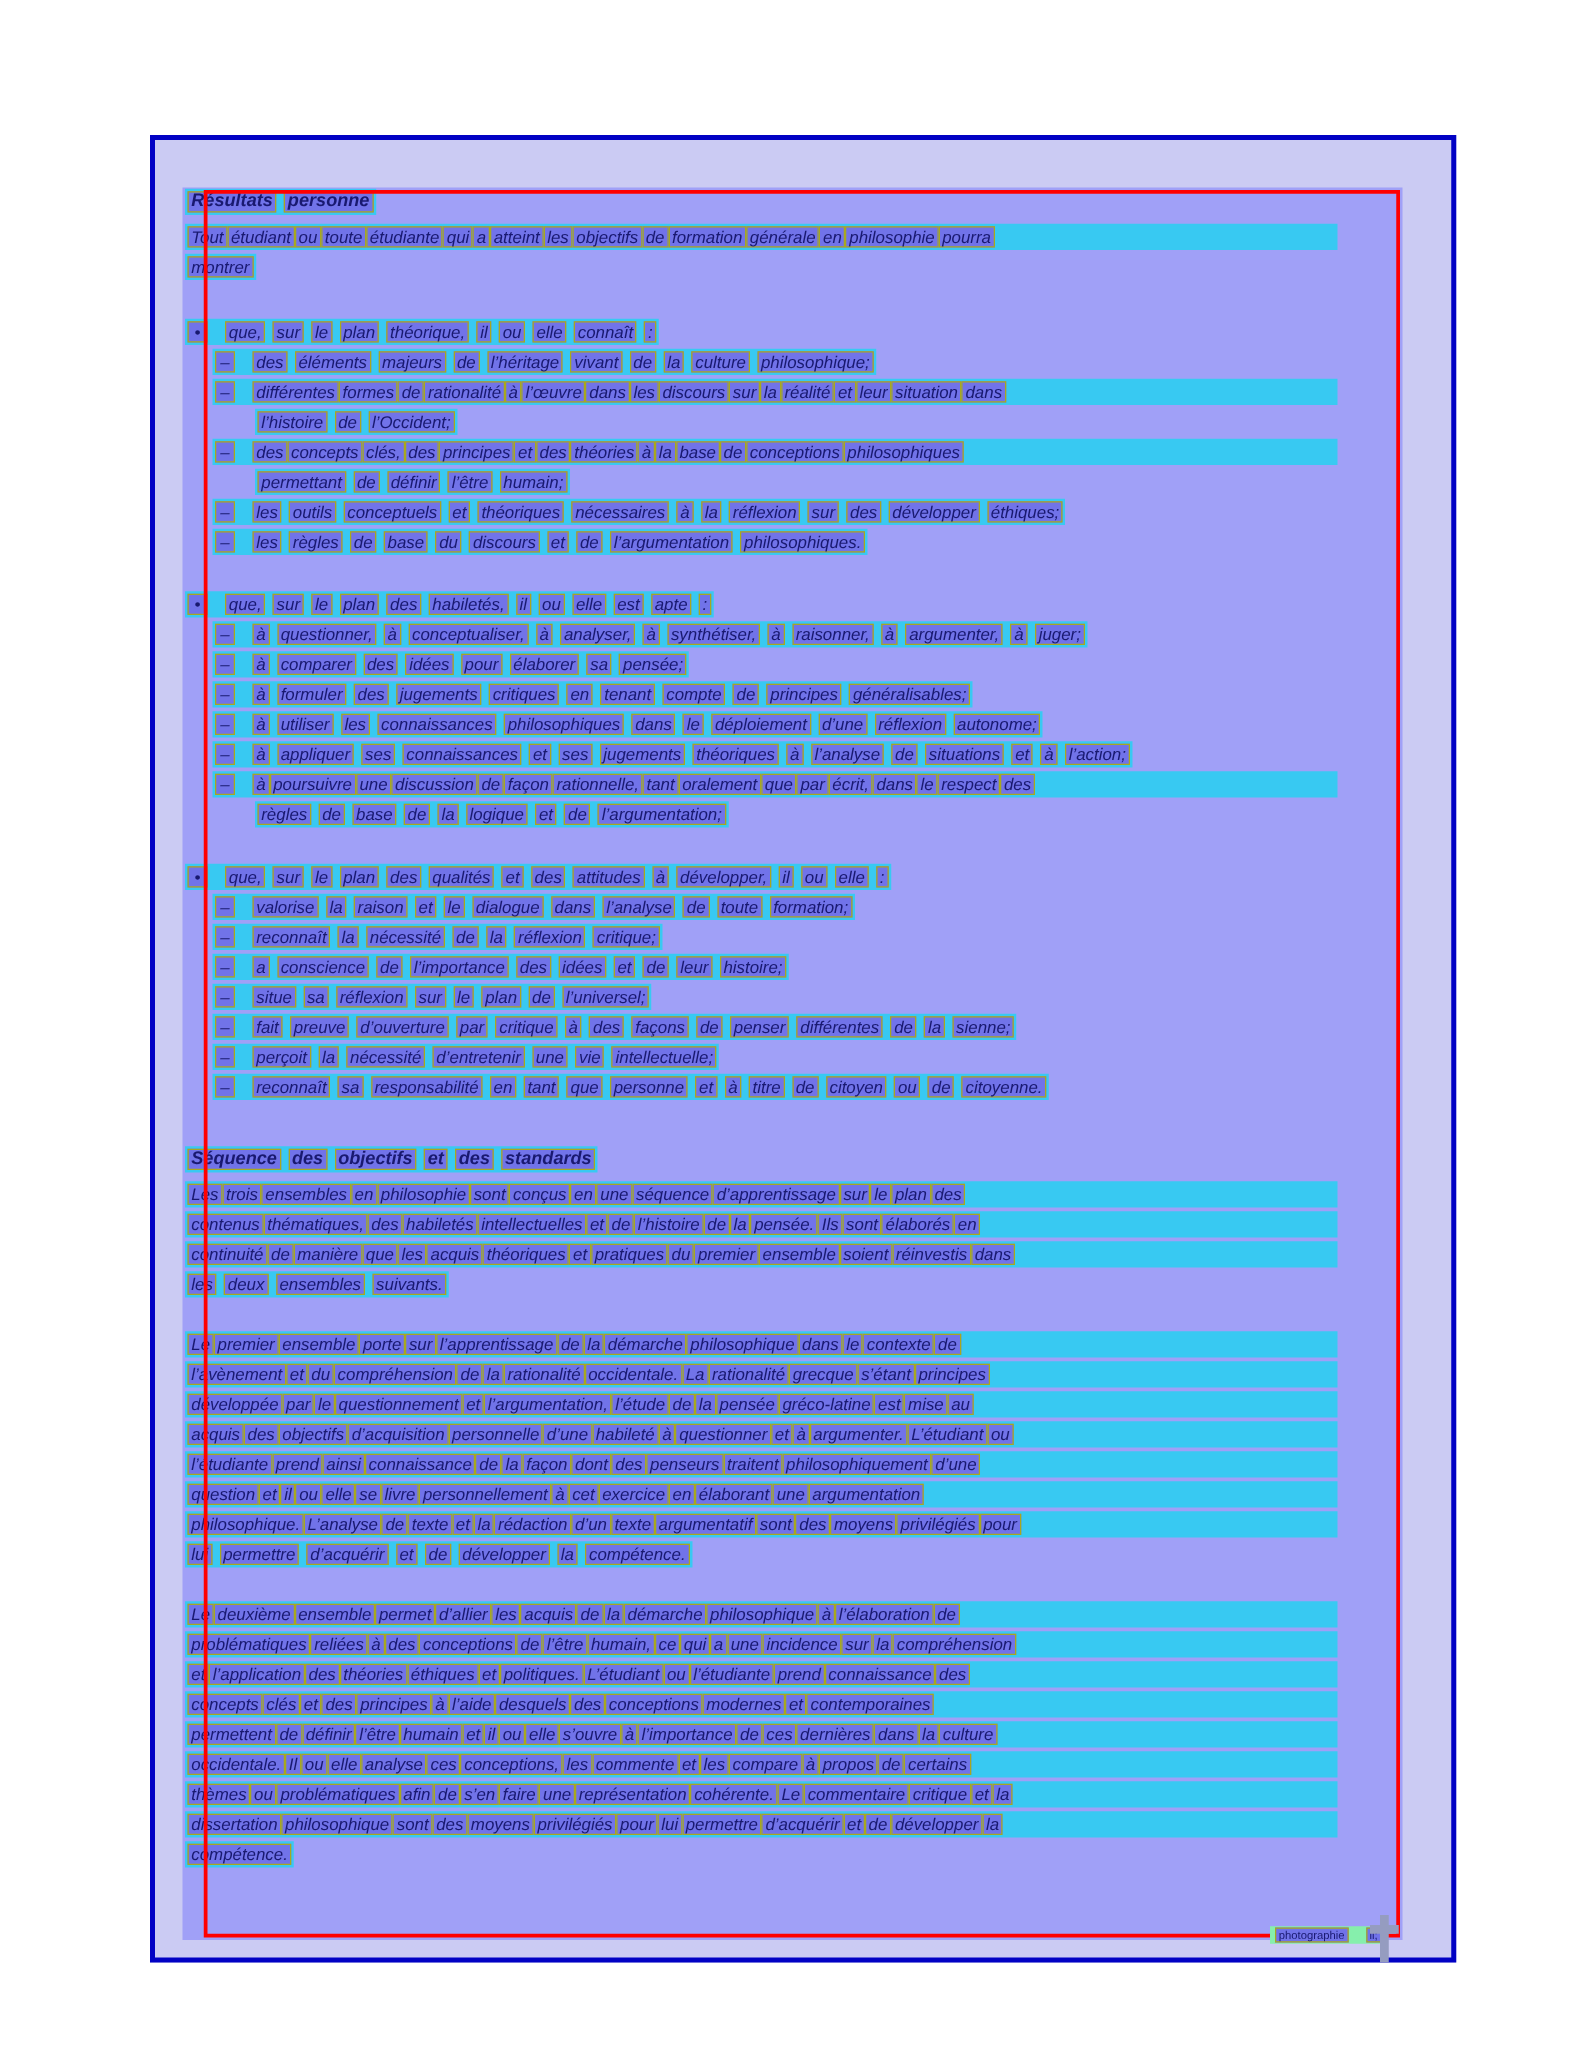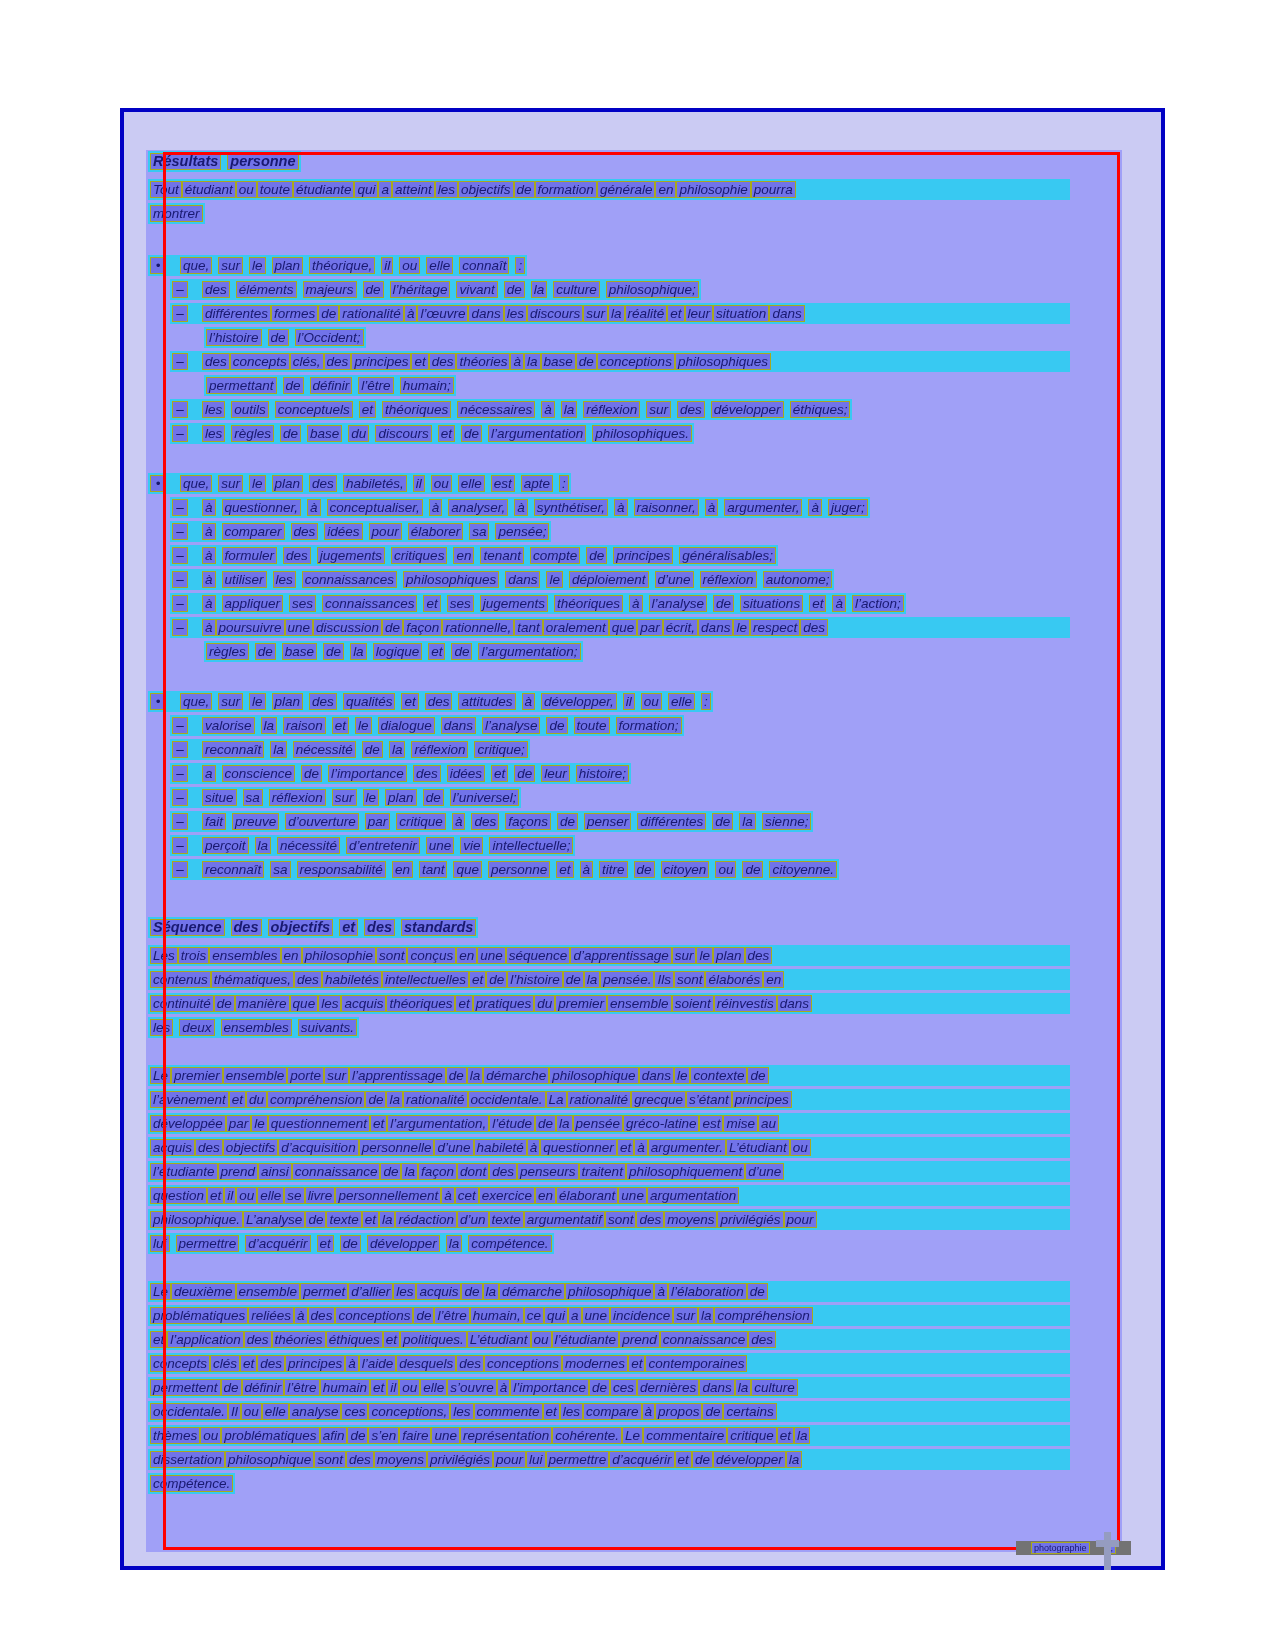--- a/index.html
+++ b/index.html
@@ -36,21 +36,21 @@
     background:#7173e9; border:1px solid #a8a81e; color:#191970;
     font-size:13.5px; line-height:15px; padding:0 2px; white-space:nowrap;
   }
   .marker { margin-right:14px; min-width:10px; text-align:center; }
   .ind1 { margin-left:22px; }
   .ind2 { margin-left:56px; }
   .heading .word { font-weight:bold; font-size:14.5px; }
   .gap { width:100%; }
   .footer-line {
     position:absolute; left:1016px; top:1541px; z-index:6;
-    display:flex; gap:14px; background:#737373; padding:1px 15px;
+    display:flex; gap:14px; background:#86efac; padding:1px 4px;
   }
   .footer-line .word { font-size:9px; line-height:10px; padding:0 2px; }
   .cursor-v { position:absolute; left:1104px; top:1532px; width:7px; height:38px; background:#959cc0; z-index:7; }
   .cursor-h { position:absolute; left:1096px; top:1540px; width:23px; height:7px; background:#959cc0; z-index:7; }
 </style>
 </head>
 <body>
 
 <div class="outer-frame"></div>
 

